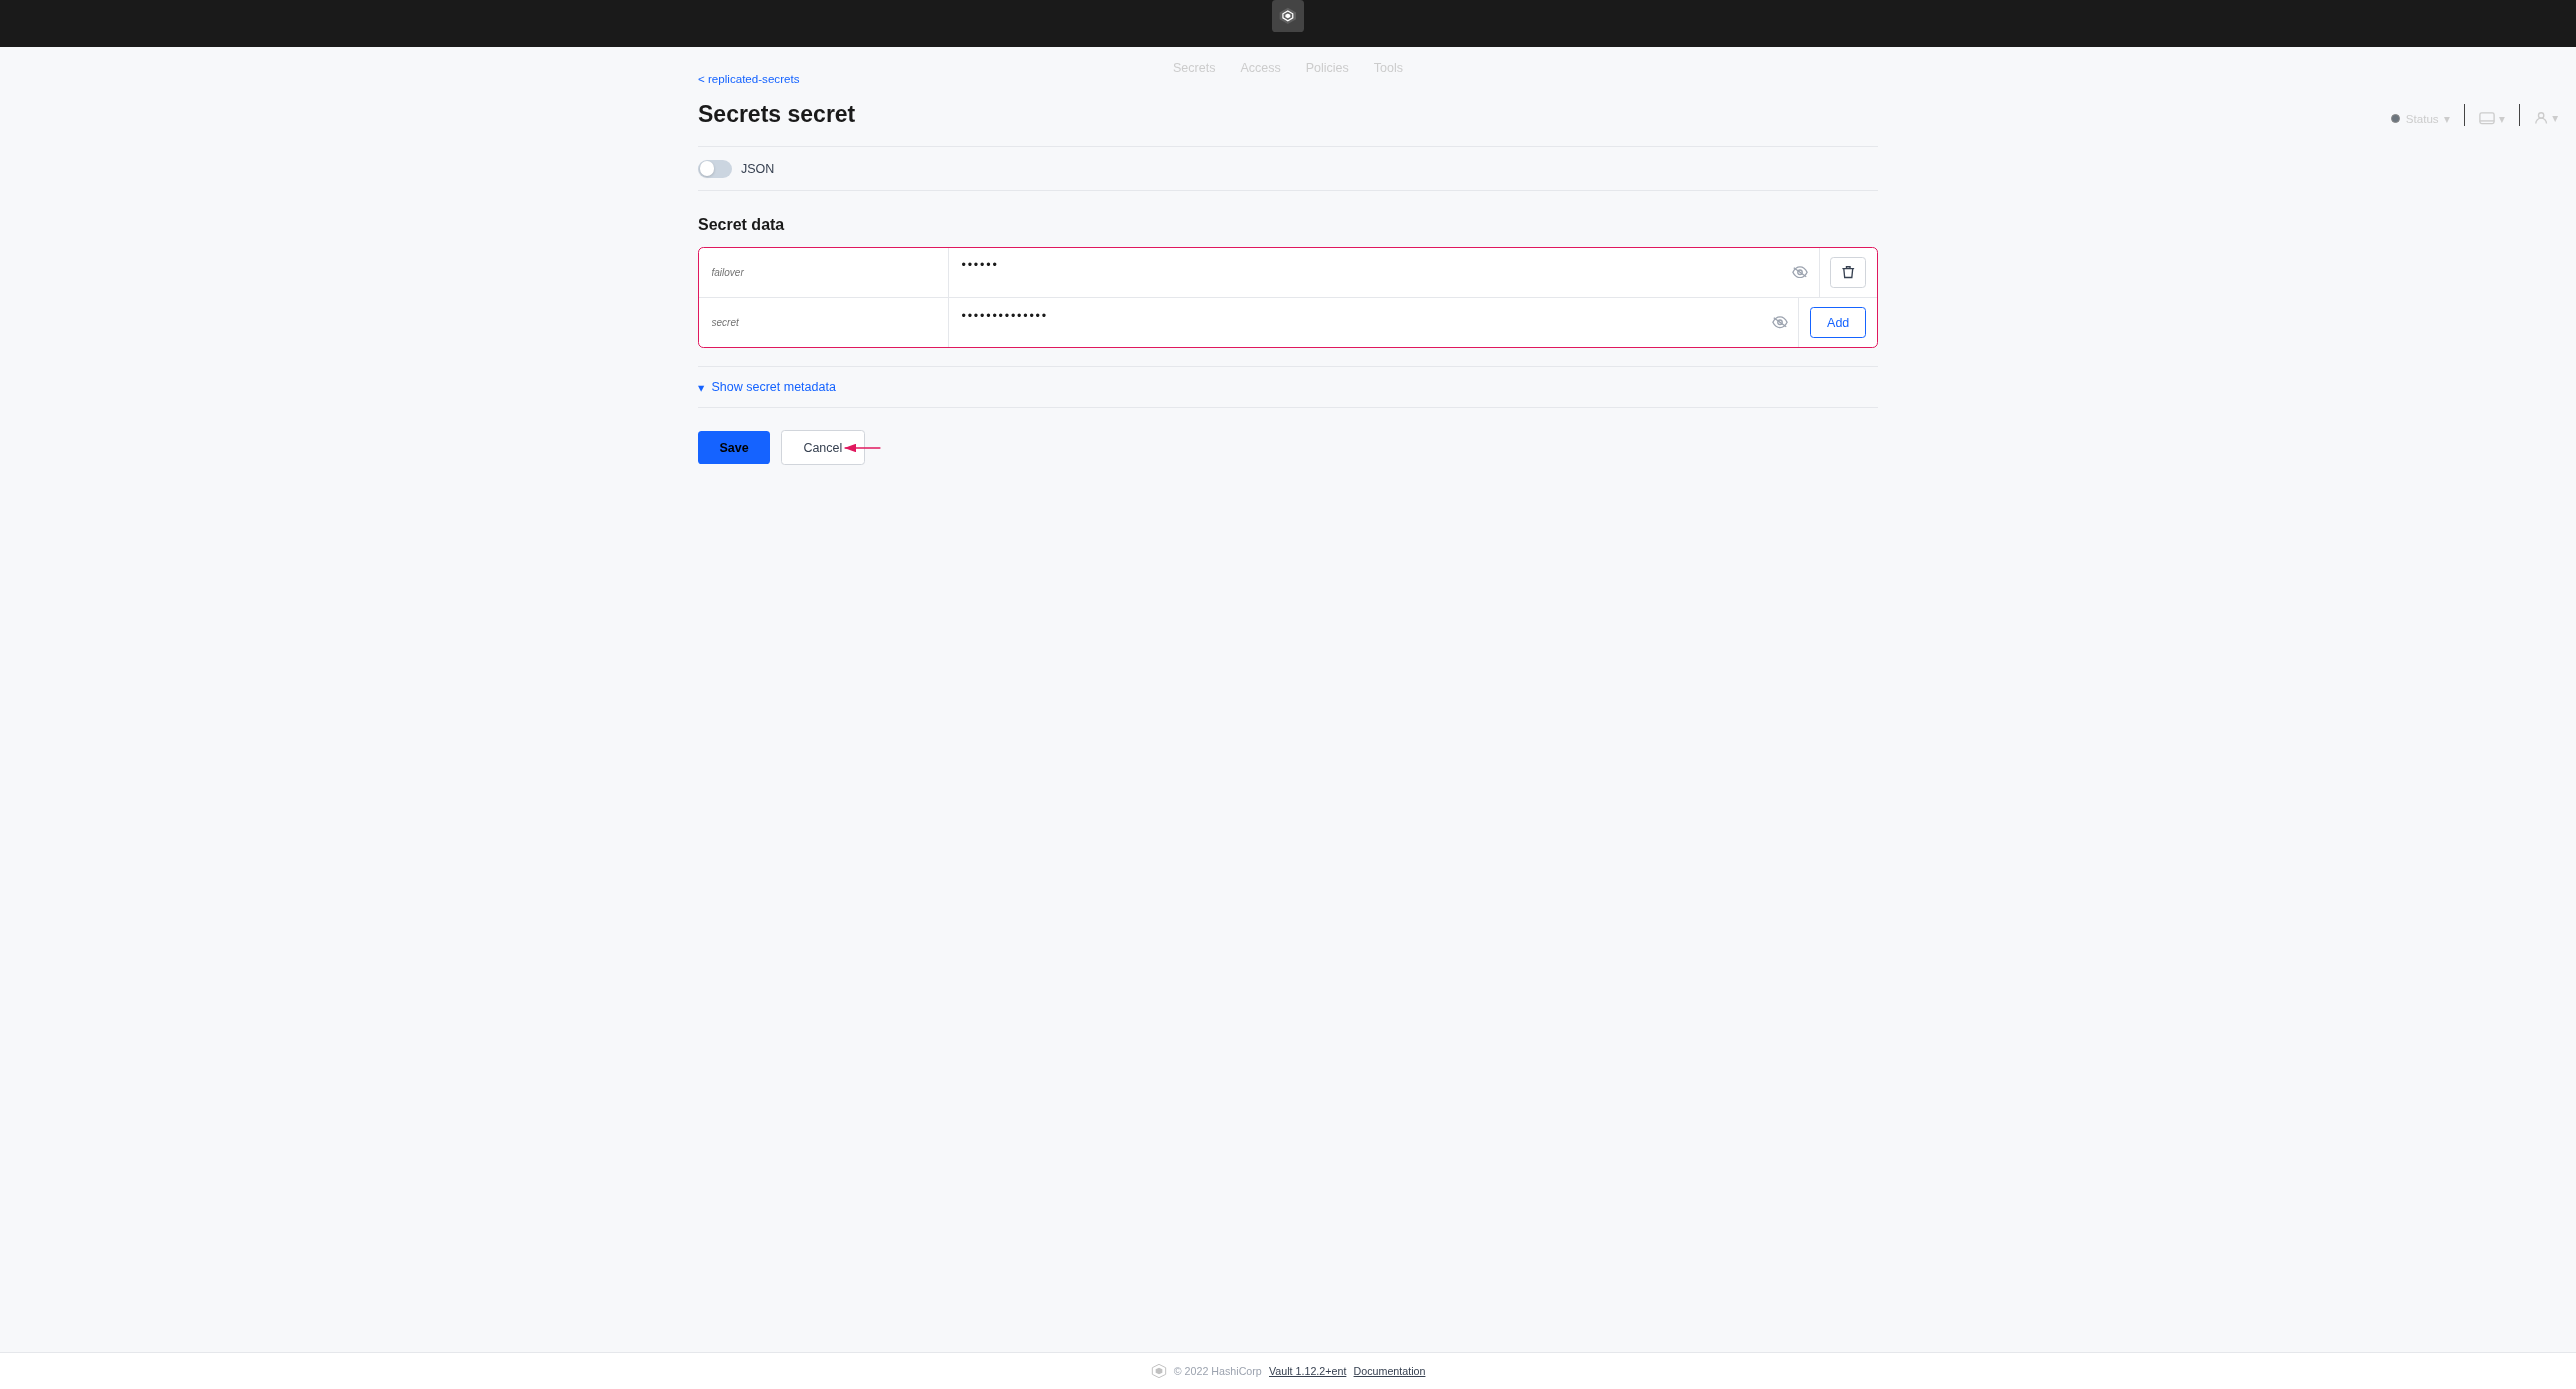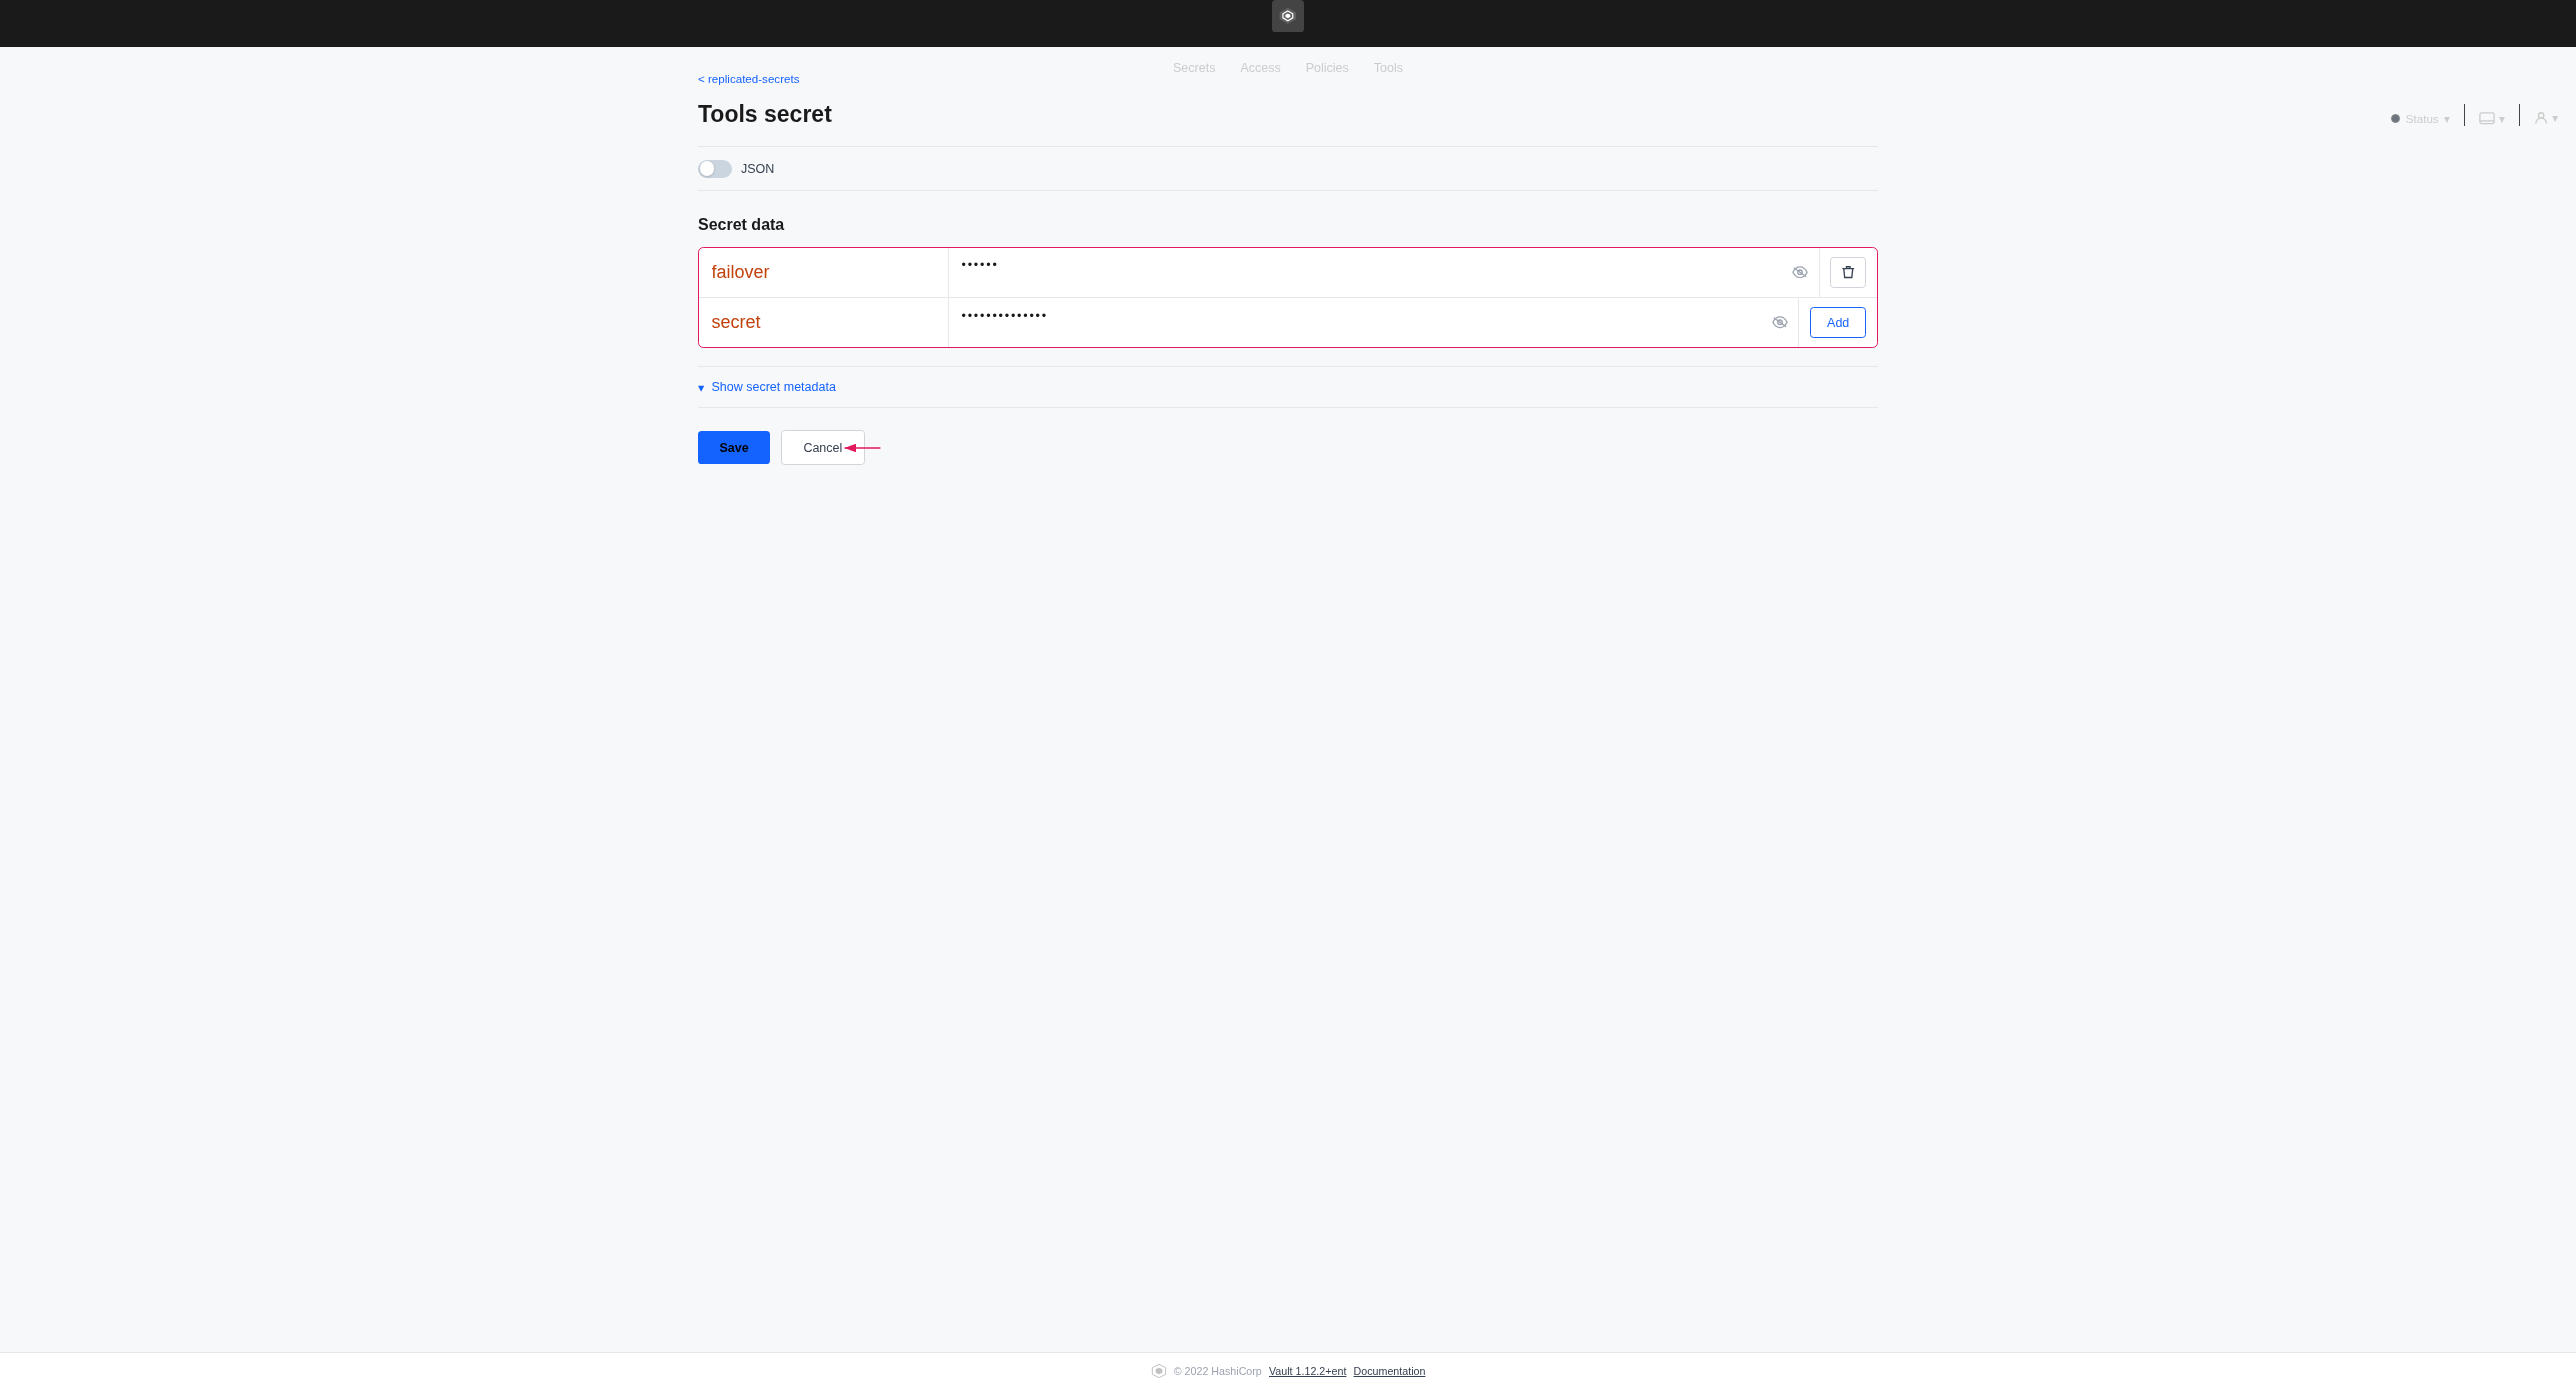--- a/index.html
+++ b/index.html
@@ -183,24 +183,25 @@
     .kv-key {
       width: 250px;
       flex-shrink: 0;
       border-right: 0.9px solid #e5e7eb;
     }
     .kv-key input {
       width: 100%;
       height: 100%;
       border: none;
       padding: 10.7px 12.5px;
-      font-size: 18px;
-      color: #c2410c;
+      font-size: 10px;
+      color: #737373;
       outline: none;
       background: transparent;
+      font-style: italic;
     }
 
     .kv-value-wrap {
       flex: 1;
       display: flex;
       align-items: stretch;
       border-right: 0.9px solid #e5e7eb;
       position: relative;
     }
     .kv-value-wrap textarea {
@@ -370,21 +371,21 @@
       </svg>
       <span>▾</span>
     </div>
   </div>
 </nav>
 
 <div class="page-content">
 
   <div class="breadcrumb">&lt; replicated-secrets</div>
 
-  <h1 class="page-title">Tools secret</h1>
+  <h1 class="page-title">Secrets secret</h1>
 
   <div class="json-toggle-row">
     <div class="toggle-switch"></div>
     <span class="toggle-label">JSON</span>
   </div>
 
 
   <h2 class="secret-data-title">Secret data</h2>
 
   <div class="secret-data-section">

